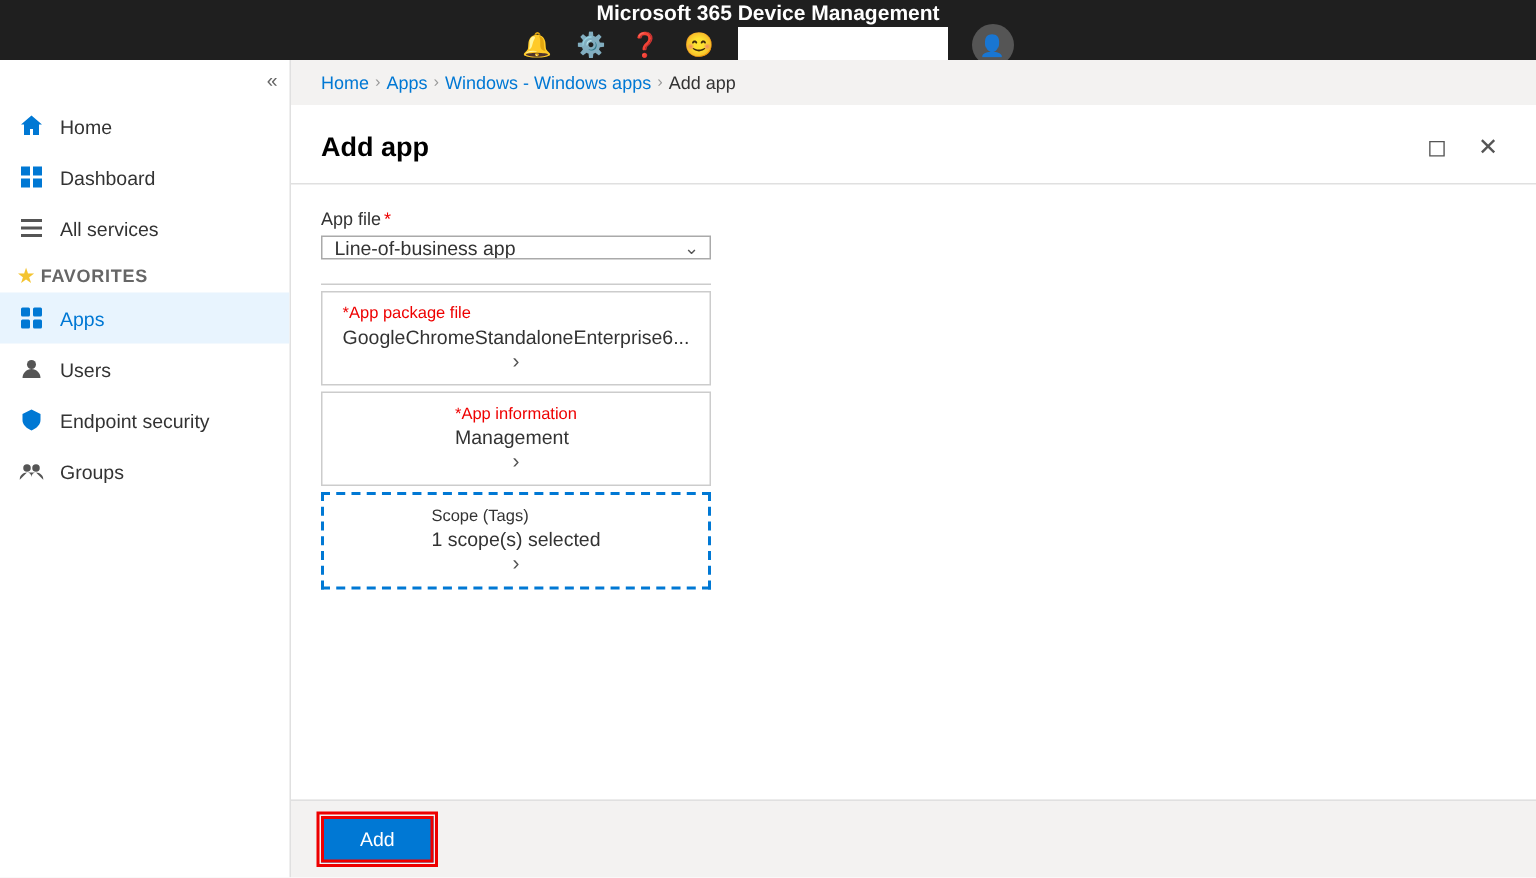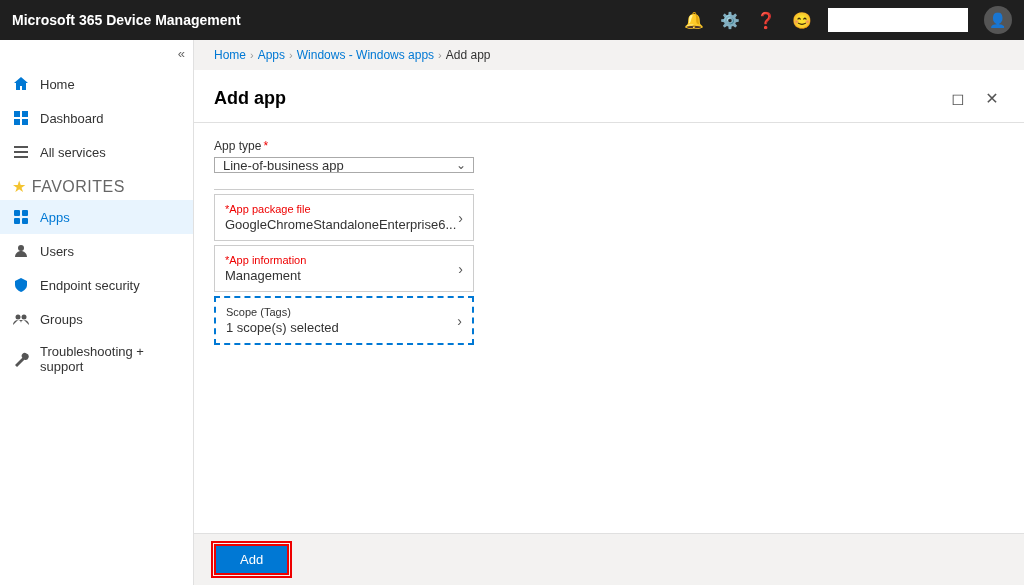--- a/index.html
+++ b/index.html
@@ -7,20 +7,21 @@
 
     
     .topbar {
       background: #1f1f1f;
       color: #fff;
       height: 40px;
       display: flex;
       align-items: center;
       padding: 0 12px;
       flex-shrink: 0;
+      flex-direction: column;
     }
     .topbar-title {
       font-size: 14px;
       font-weight: 600;
       color: #fff;
       flex: 1;
     }
     .topbar-icons {
       display: flex;
       align-items: center;
@@ -88,22 +89,22 @@
     .sidebar-item-icon {
       width: 18px;
       height: 18px;
       display: flex;
       align-items: center;
       justify-content: center;
       flex-shrink: 0;
     }
     .sidebar-section-label {
       padding: 8px 12px 4px;
-      font-size: 16px;
-      font-weight: 400;
+      font-size: 12px;
+      font-weight: 700;
       color: #666;
       text-transform: uppercase;
       letter-spacing: 0.5px;
     }
     .favorites-star { color: #f4c430; }
 
     
     .content-area {
       flex: 1;
       display: flex;
@@ -223,20 +224,21 @@
       background: #fff;
     }
     .section-row.highlighted {
       border: 2px dashed #0078d4;
     }
     .section-row-inner {
       display: flex;
       align-items: center;
       justify-content: space-between;
       padding: 8px 10px;
+      flex-direction: column;
     }
     .section-row-content {}
     .section-row-label {
       font-size: 11px;
       color: #e00;
       margin-bottom: 2px;
     }
     .section-row-value {
       font-size: 13px;
       color: #333;
@@ -365,28 +367,20 @@
             <circle cx="11" cy="6" r="2.5"></circle>
             <path d="M0 14c0-2.8 2.2-5 5-5"></path>
             <path d="M11 9c2.8 0 5 2.2 5 5"></path>
             <path d="M5 9c1.7 0 3 1.3 3 3H8c0-1.7 1.3-3 3-3"></path>
           </svg>
       </span>
       <span>Groups</span>
     </div>
 
 
-    <div class="sidebar-item">
-      <span class="sidebar-item-icon">
-        <svg viewBox="0 0 16 16" fill="#555">
-            <path d="M13.5 2.5a3 3 0 00-4.2 4.2L2 14l2 2 7.3-7.3a3 3 0 002.2-6.2z"></path>
-          </svg>
-      </span>
-      <span>Troubleshooting + support</span>
-    </div>
   </div>
 
   <div class="content-area">
 
     <div class="breadcrumb">
       <span class="breadcrumb-link">Home</span>
       <span class="breadcrumb-sep">›</span>
       <span class="breadcrumb-link">Apps</span>
       <span class="breadcrumb-sep">›</span>
       <span class="breadcrumb-link">Windows - Windows apps</span>
@@ -401,21 +395,21 @@
           <div class="panel-header-actions">
             <div class="panel-btn" title="Maximize">◻</div>
             <div class="panel-btn" title="Close">✕</div>
           </div>
         </div>
 
         <div class="form-body">
 
           <div class="form-field">
             <div class="form-label">
-              <span>App type</span>
+              <span>App file</span>
               <span class="required-star"> *</span>
             </div>
             <div class="form-select-wrapper">
               <select class="form-select">
                 <option>Line-of-business app</option>
                 <option>Microsoft Store app</option>
                 <option>Web link</option>
               </select>
               <span class="select-arrow">⌄</span>
             </div>

